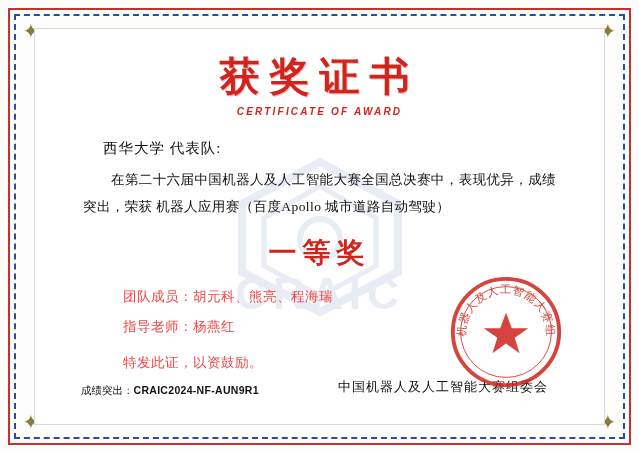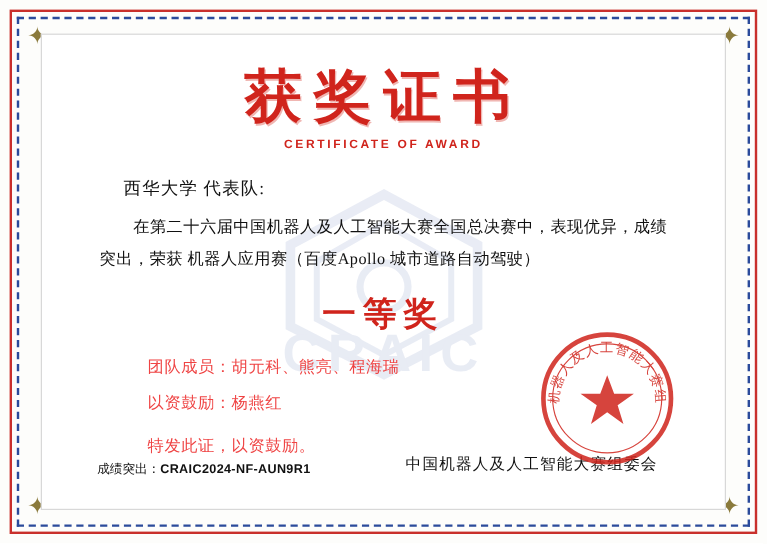--- a/index.html
+++ b/index.html
@@ -90,33 +90,34 @@
     padding: 14px 34px 0 34px;
     height: 100%;
     box-sizing: border-box;
   }
 
   .title-cn {
     text-align: center;
     color: #d0241c;
     font-family: "Liberation Serif", serif;
     font-weight: bold;
-    font-size: 48px;
+    font-size: 40px;
     letter-spacing: 10px;
     margin: 6px 0 2px 0;
     text-shadow: 1px 1px 0 #f0b6b2;
   }
   .title-en {
     text-align: center;
     color: #d0241c;
     font-family: "Liberation Sans", sans-serif;
     font-weight: bold;
     font-size: 10px;
     letter-spacing: 2.2px;
     margin-bottom: 22px;
+    font-style: italic;
   }
 
   .recipient {
     font-size: 14.5px;
     color: #111;
     margin: 14px 0 0 34px;
     letter-spacing: 1px;
   }
 
   .body-text {
@@ -222,21 +223,21 @@
 
       <div class="body-text">在第二十六届中国机器人及人工智能大赛全国总决赛中，表现优异，成绩突出，荣获 机器人应用赛（百度Apollo 城市道路自动驾驶）</div>
 
       <div class="award-level">一等奖</div>
 
       <div class="members">
         <span>团队成员：</span><span>胡元科、熊亮、程海瑞</span>
       </div>
 
       <div class="advisor">
-        <span>以资鼓励：</span><span>杨燕红</span>
+        <span>指导老师：</span><span>杨燕红</span>
       </div>
 
       <div class="closing">特发此证，以资鼓励。</div>
 
     </div>
 
     <div class="footer">
       <div class="cert-no">
         <span>成绩突出：</span><b>CRAIC2024-NF-AUN9R1</b>
       </div>

